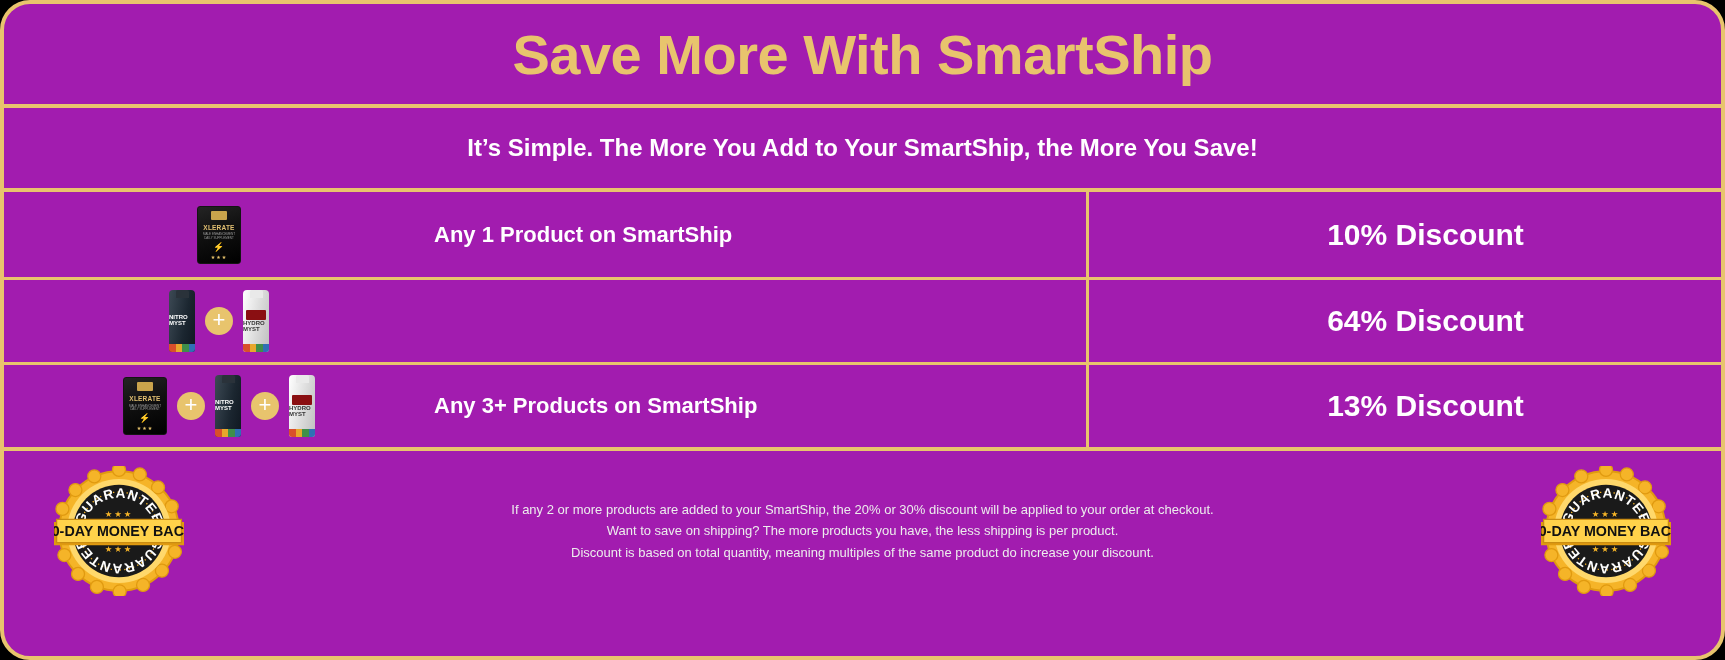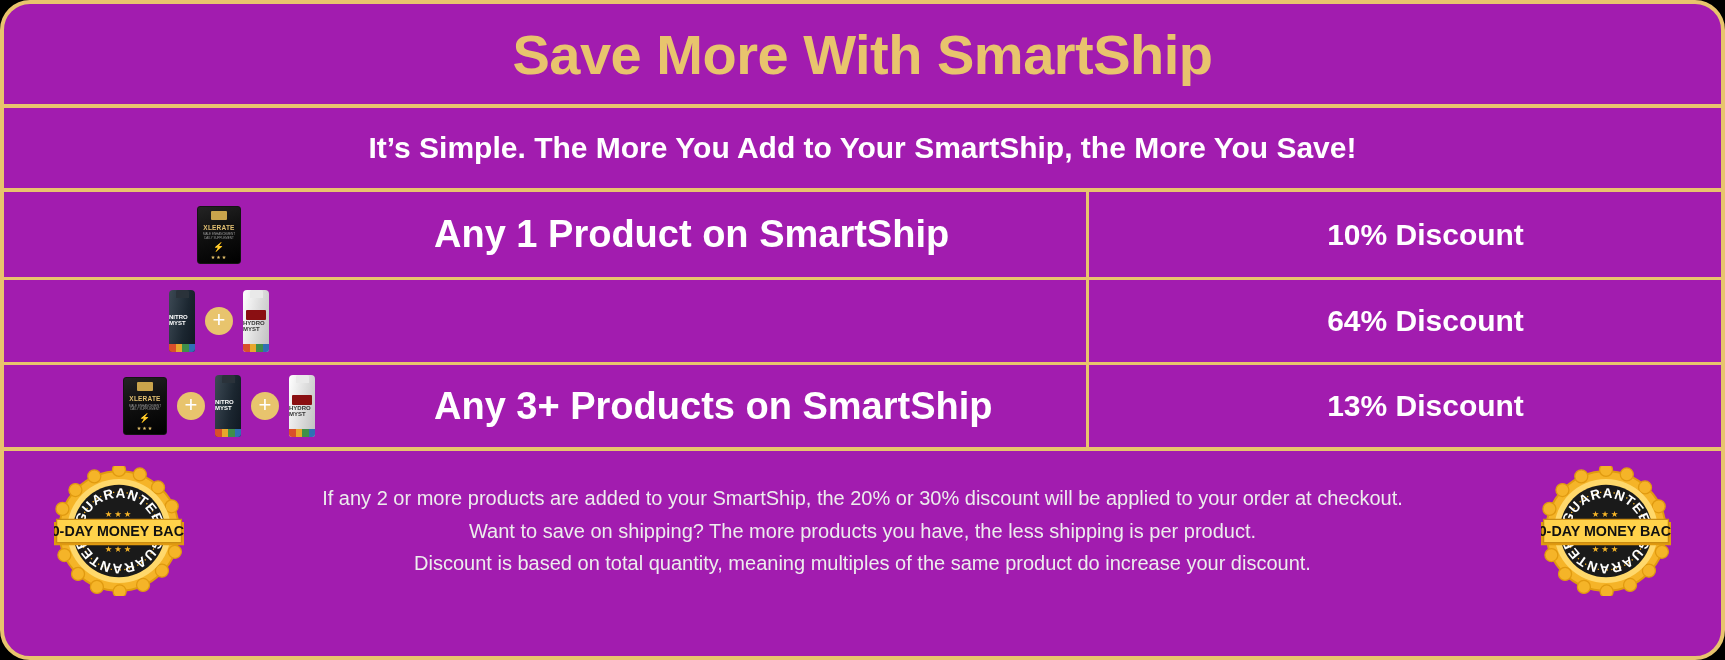--- a/index.html
+++ b/index.html
@@ -33,21 +33,21 @@
   }
 
   
   .subtitle-row {
     height: 84px;
     display: flex; align-items: center; justify-content: center;
     border-bottom: 4px solid #E8C46D;
   }
   .subtitle-row .subtitle {
     color: #FFFFFF;
-    font-size: 30px;
+    font-size: 24px;
     font-weight: bold;
     text-align: right;
   }
 
   
   .tier-table { border-bottom: 4px solid #E8C46D; }
   .tier-row {
     display: flex;
     height: 85px;
     align-items: stretch;
@@ -67,21 +67,21 @@
   .tier-right .disc {
     color: #FFFFFF; font-size: 30px; font-weight: bold;
   }
 
   .prod-zone {
     width: 430px;
     display: flex; align-items: center; justify-content: center;
     gap: 10px;
   }
   .tier-label {
-    color: #FFFFFF; font-size: 38px; font-weight: bold;
+    color: #FFFFFF; font-size: 22px; font-weight: bold;
     white-space: nowrap;
   }
 
   
   .prod { position: relative; flex: 0 0 auto; }
 
   
   .pouch {
     width: 44px; height: 58px;
     background: linear-gradient(160deg,#242424 0%,#101010 45%,#000 100%);
@@ -141,21 +141,21 @@
   
   .footer {
     height: 160px;
     display: flex; align-items: center; justify-content: space-between;
     padding: 0 50px;
   }
   .footer-text {
     flex: 1;
     text-align: center;
     color: #EDEDED;
-    font-size: 20px;
+    font-size: 13px;
     line-height: 1.62;
     font-weight: normal;
     padding: 0 16px;
   }
 
   
   .badge { width: 130px; height: 130px; flex: 0 0 auto; }
 </style>
 </head>
 <body>

